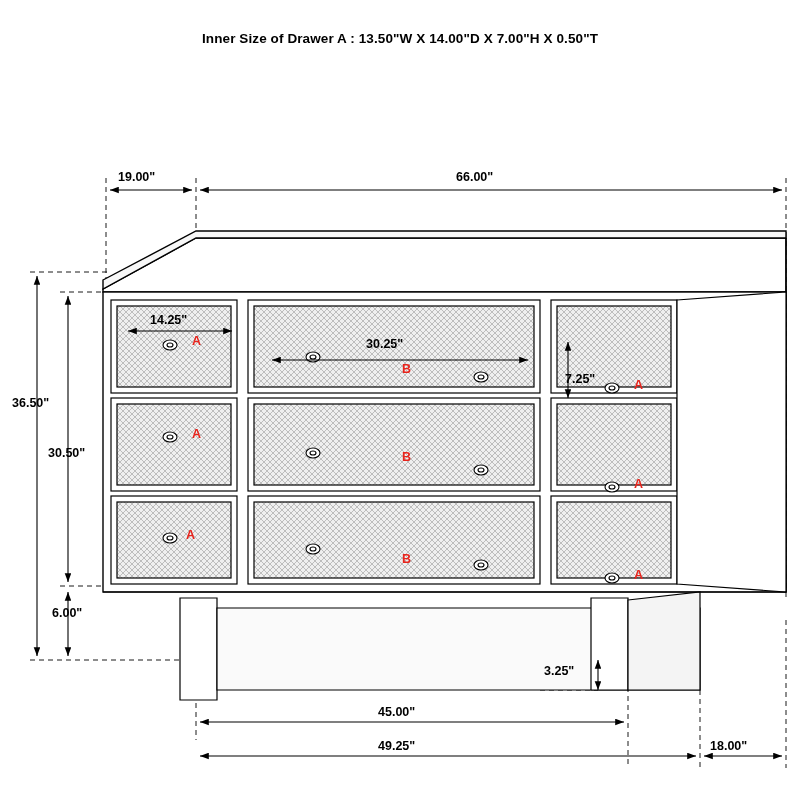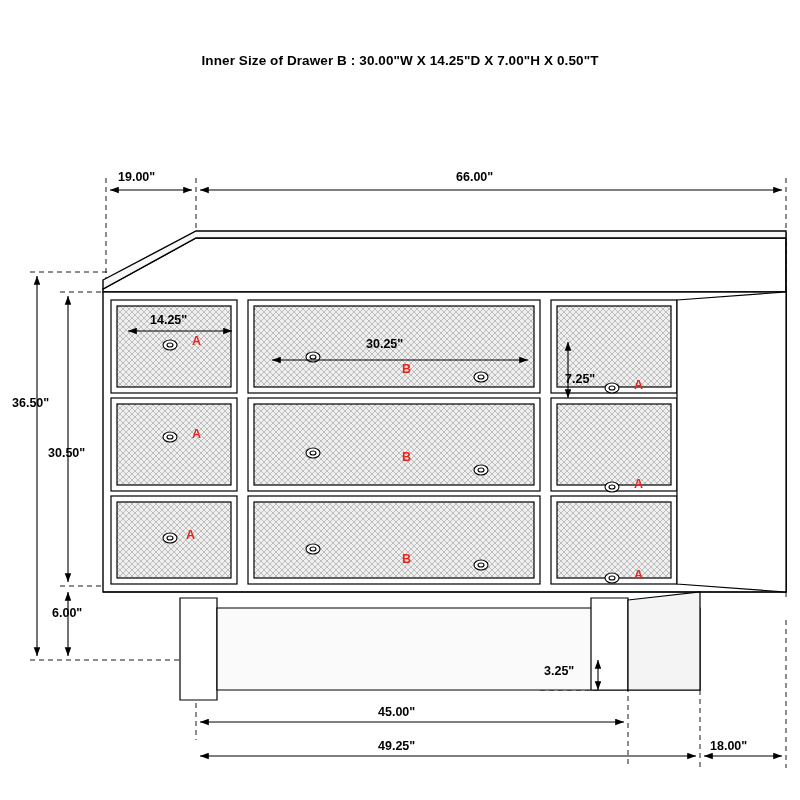--- a/index.html
+++ b/index.html
@@ -23,21 +23,21 @@
   .dim{position:absolute;font-size:12.5px;font-weight:bold;white-space:nowrap;}
   .dimred{position:absolute;font-size:12.5px;font-weight:bold;color:#e8241c;}
 
   svg{position:absolute;left:0;top:0;}
 </style>
 </head>
 <body>
 
 <div class="stage">
 
-  <div class="hdr l2">Inner Size of Drawer B : 30.00"W X 14.25"D X 7.00"H X 0.50"T</div>
+  <div class="hdr l1">Inner Size of Drawer A : 13.50"W X 14.00"D X 7.00"H X 0.50"T</div>
 
   <svg width="800" height="800">
     <defs>
       <pattern id="weave" width="6" height="6" patternUnits="userSpaceOnUse">
         <rect width="6" height="6" fill="#efefef"></rect>
         <path d="M0 0 L6 6 M6 0 L0 6" stroke="#9a9a9a" stroke-width="0.6"></path>
       </pattern>
       <marker id="arrA" markerWidth="9" markerHeight="9" refX="8" refY="3" orient="auto">
         <path d="M0,0 L8,3 L0,6 z" fill="#000"></path>
       </marker>

